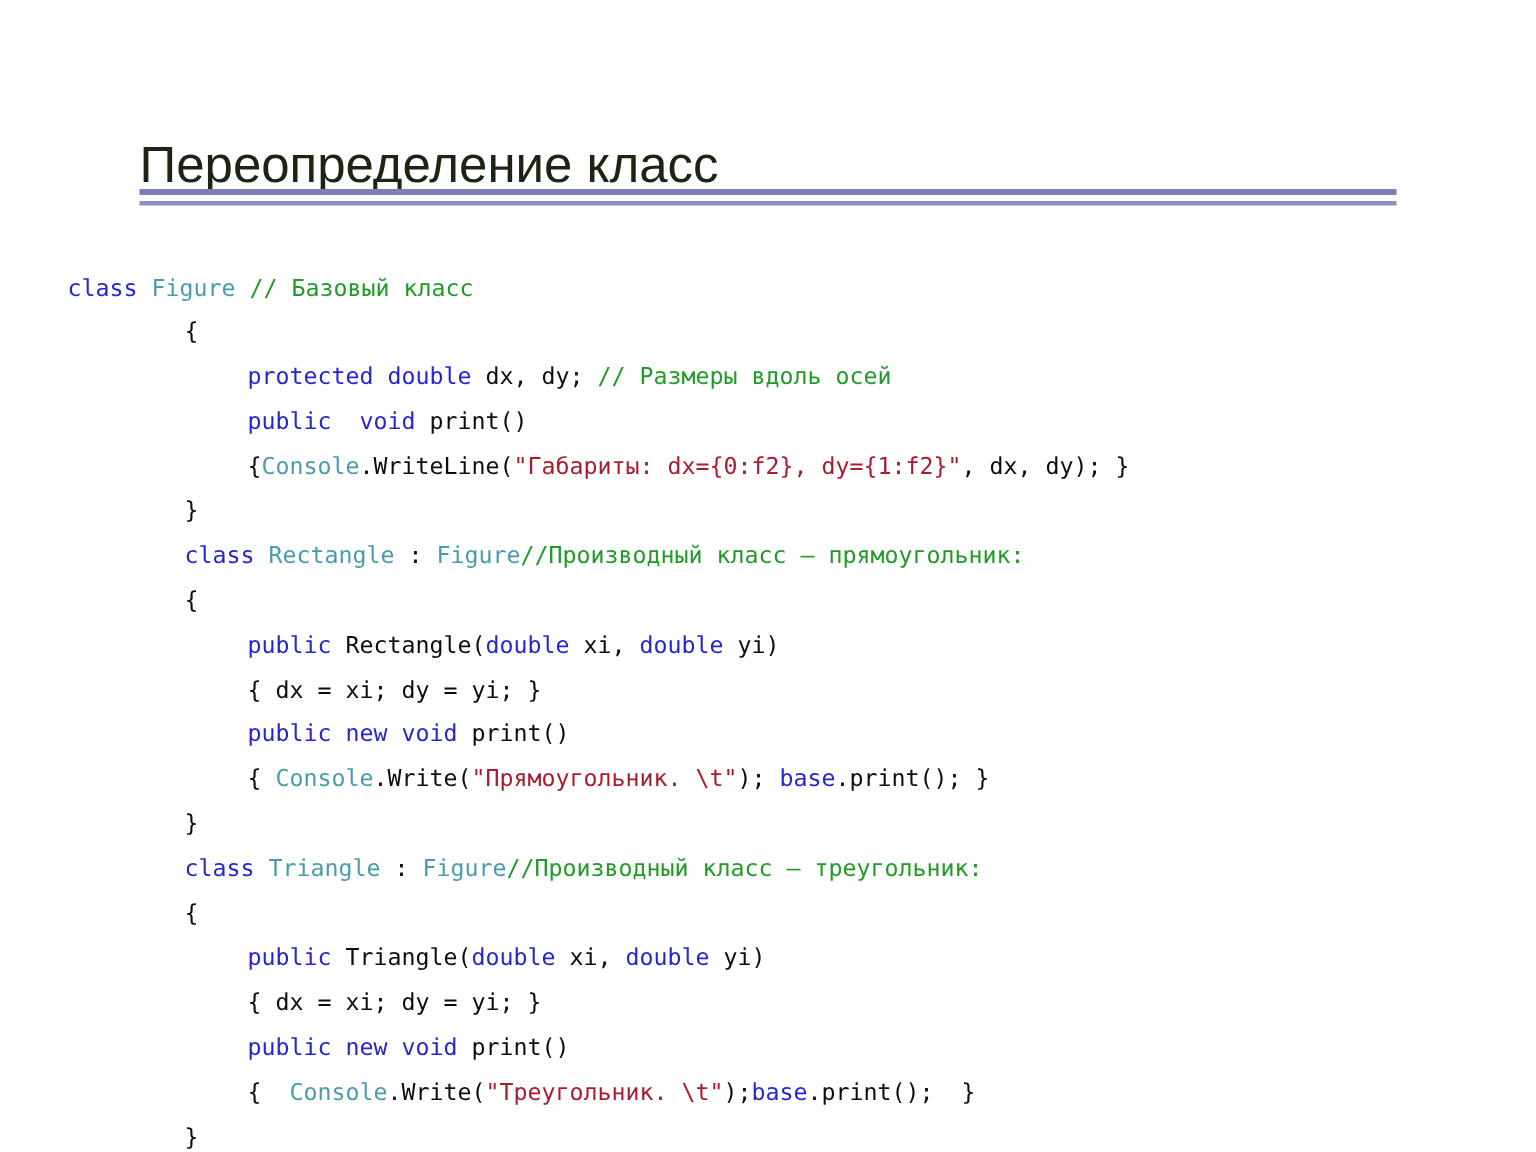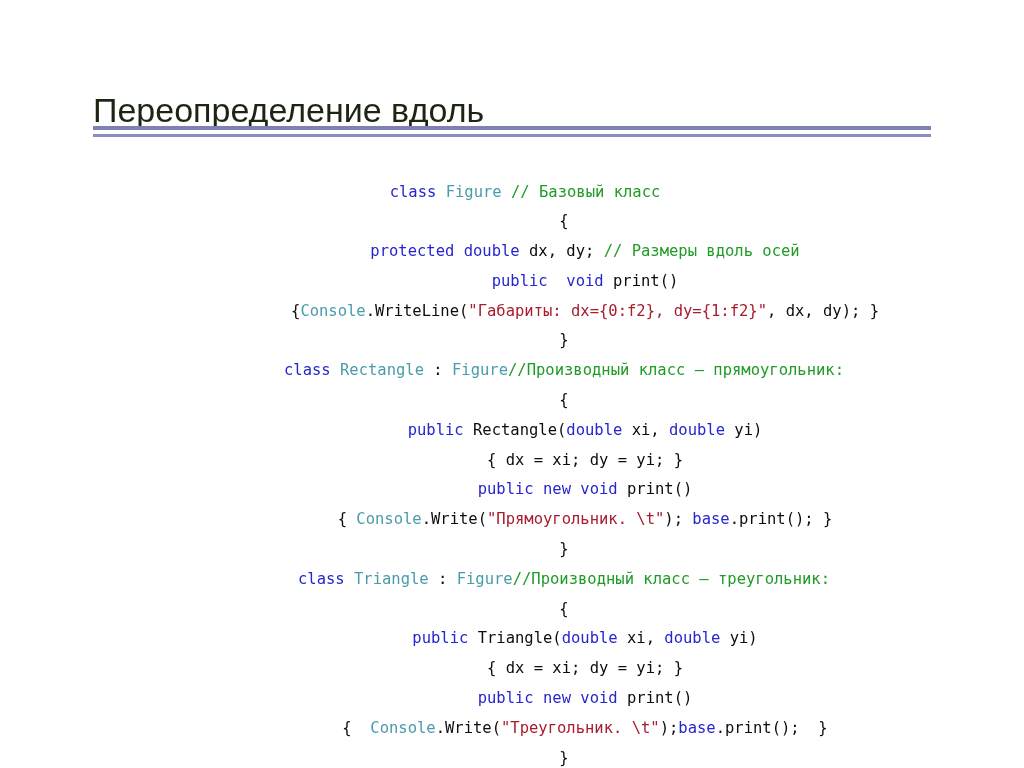--- a/index.html
+++ b/index.html
@@ -61,40 +61,39 @@
     width: 960px;
     font-family: "DejaVu Sans Mono", "Liberation Mono", monospace;
     font-size: 15.5px;
     line-height: 29.8px;
     color: #0d0d0d;
     white-space: pre;
   }
   .code-line {
     white-space: pre;
     height: 29.8px;
-    text-align: center;
   }
   
   .ind0 { padding-left: 0px; }
   .ind1 { padding-left: 78px; }
   .ind2 { padding-left: 120px; }
 
   
   .kw   { color: #2526cf; }   
   .typ  { color: #4a9cab; }   
   .cmt  { color: #1f9b26; }   
   .str  { color: #a81c2e; }   
   .pln  { color: #0d0d0d; }   
 </style>
 </head>
 <body style="background: rgb(255, 255, 255);">
 
 <div id="slide-root">
 
-  <h1 id="slide-title">Переопределение вдоль</h1>
+  <h1 id="slide-title">Переопределение класс</h1>
 
   <div id="title-rule">
     <div class="rule-thick" style="background: rgb(125, 128, 179);"></div>
     <div class="rule-gap"></div>
     <div class="rule-thin"></div>
   </div>
 
   <pre id="code-block"><div class="code-line ind0"><span class="kw" style="color: rgb(37, 38, 207);">class </span><span class="typ" style="color: rgb(74, 156, 171);">Figure </span><span class="cmt" style="color: rgb(31, 155, 38);">// Базовый класс</span></div><div class="code-line ind1"><span class="pln" style="color: rgb(13, 13, 13);">{</span></div><div class="code-line ind2"><span class="kw" style="color: rgb(37, 38, 207);">protected double </span><span class="pln" style="color: rgb(13, 13, 13);">dx, dy; </span><span class="cmt" style="color: rgb(31, 155, 38);">// Размеры вдоль осей</span></div><div class="code-line ind2"><span class="kw" style="color: rgb(37, 38, 207);">public  void </span><span class="pln" style="color: rgb(13, 13, 13);">print()</span></div><div class="code-line ind2"><span class="pln" style="color: rgb(13, 13, 13);">{</span><span class="typ" style="color: rgb(74, 156, 171);">Console</span><span class="pln" style="color: rgb(13, 13, 13);">.WriteLine(</span><span class="str" style="color: rgb(168, 28, 46);">"Габариты: dx={0:f2}, dy={1:f2}"</span><span class="pln" style="color: rgb(13, 13, 13);">, dx, dy); }</span></div><div class="code-line ind1"><span class="pln" style="color: rgb(13, 13, 13);">}</span></div><div class="code-line ind1"><span class="kw" style="color: rgb(37, 38, 207);">class </span><span class="typ" style="color: rgb(74, 156, 171);">Rectangle </span><span class="pln" style="color: rgb(13, 13, 13);">: </span><span class="typ" style="color: rgb(74, 156, 171);">Figure</span><span class="cmt" style="color: rgb(31, 155, 38);">//Производный класс – прямоугольник:</span></div><div class="code-line ind1"><span class="pln" style="color: rgb(13, 13, 13);">{</span></div><div class="code-line ind2"><span class="kw" style="color: rgb(37, 38, 207);">public </span><span class="pln" style="color: rgb(13, 13, 13);">Rectangle(</span><span class="kw" style="color: rgb(37, 38, 207);">double </span><span class="pln" style="color: rgb(13, 13, 13);">xi, </span><span class="kw" style="color: rgb(37, 38, 207);">double </span><span class="pln" style="color: rgb(13, 13, 13);">yi)</span></div><div class="code-line ind2"><span class="pln" style="color: rgb(13, 13, 13);">{ dx = xi; dy = yi; }</span></div><div class="code-line ind2"><span class="kw" style="color: rgb(37, 38, 207);">public new void </span><span class="pln" style="color: rgb(13, 13, 13);">print()</span></div><div class="code-line ind2"><span class="pln" style="color: rgb(13, 13, 13);">{ </span><span class="typ" style="color: rgb(74, 156, 171);">Console</span><span class="pln" style="color: rgb(13, 13, 13);">.Write(</span><span class="str" style="color: rgb(168, 28, 46);">"Прямоугольник. \t"</span><span class="pln" style="color: rgb(13, 13, 13);">); </span><span class="kw" style="color: rgb(37, 38, 207);">base</span><span class="pln" style="color: rgb(13, 13, 13);">.print(); }</span></div><div class="code-line ind1"><span class="pln" style="color: rgb(13, 13, 13);">}</span></div><div class="code-line ind1"><span class="kw" style="color: rgb(37, 38, 207);">class </span><span class="typ" style="color: rgb(74, 156, 171);">Triangle </span><span class="pln" style="color: rgb(13, 13, 13);">: </span><span class="typ" style="color: rgb(74, 156, 171);">Figure</span><span class="cmt" style="color: rgb(31, 155, 38);">//Производный класс – треугольник:</span></div><div class="code-line ind1"><span class="pln" style="color: rgb(13, 13, 13);">{</span></div><div class="code-line ind2"><span class="kw" style="color: rgb(37, 38, 207);">public </span><span class="pln" style="color: rgb(13, 13, 13);">Triangle(</span><span class="kw" style="color: rgb(37, 38, 207);">double </span><span class="pln" style="color: rgb(13, 13, 13);">xi, </span><span class="kw" style="color: rgb(37, 38, 207);">double </span><span class="pln" style="color: rgb(13, 13, 13);">yi)</span></div><div class="code-line ind2"><span class="pln" style="color: rgb(13, 13, 13);">{ dx = xi; dy = yi; }</span></div><div class="code-line ind2"><span class="kw" style="color: rgb(37, 38, 207);">public new void </span><span class="pln" style="color: rgb(13, 13, 13);">print()</span></div><div class="code-line ind2"><span class="pln" style="color: rgb(13, 13, 13);">{  </span><span class="typ" style="color: rgb(74, 156, 171);">Console</span><span class="pln" style="color: rgb(13, 13, 13);">.Write(</span><span class="str" style="color: rgb(168, 28, 46);">"Треугольник. \t"</span><span class="pln" style="color: rgb(13, 13, 13);">);</span><span class="kw" style="color: rgb(37, 38, 207);">base</span><span class="pln" style="color: rgb(13, 13, 13);">.print();  }</span></div><div class="code-line ind1"><span class="pln" style="color: rgb(13, 13, 13);">}</span></div></pre>
 
 </div>

